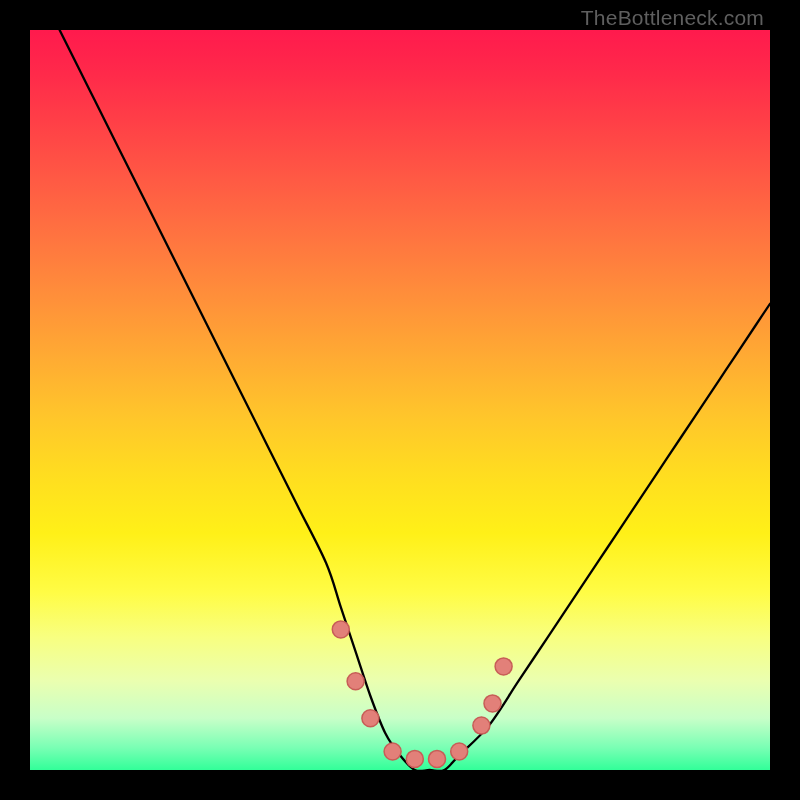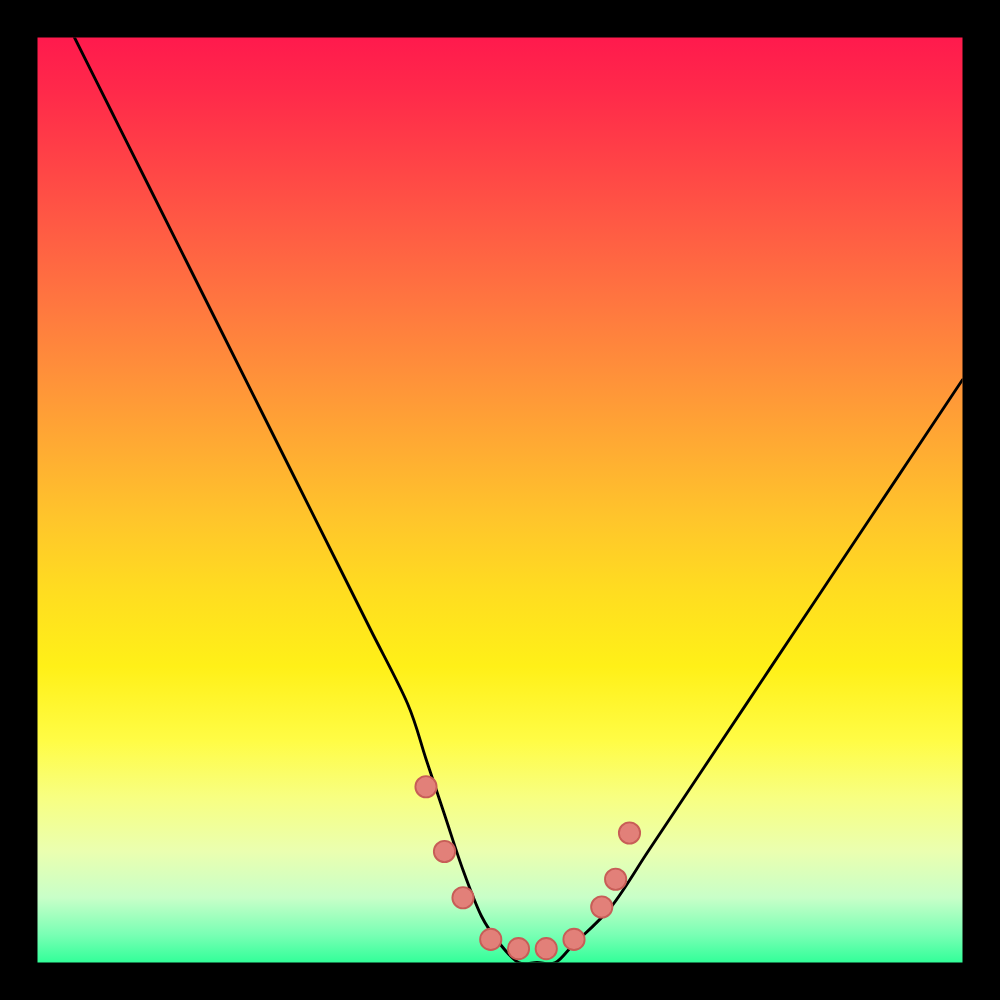--- a/index.html
+++ b/index.html
@@ -57,20 +57,21 @@
     top: 0;
     width: 740px;
     height: 740px;
   }
 </style>
 </head>
 <body>
 
 <div class="outer">
 
+  <div class="watermark">TheBottleneck.com</div>
 
   <div class="plot-area">
     <svg class="curve" viewBox="0 0 740 740" preserveAspectRatio="none">
       <path id="curve-path" fill="none" stroke="#000" stroke-width="2.3" stroke-linecap="round" stroke-linejoin="round" d="M 29.6,0 C 34.53333333333333,9.866666666666655 49.333333333333336,39.4666666666666 59.2,59.19999999999993 C 69.06666666666666,78.93333333333327 78.93333333333334,98.66666666666663 88.8,118.39999999999998 C 98.66666666666666,138.13333333333333 108.53333333333333,157.8666666666667 118.4,177.60000000000002 C 128.26666666666668,197.33333333333334 138.13333333333333,217.06666666666663 148,236.79999999999995 C 157.86666666666667,256.5333333333333 167.73333333333332,276.26666666666665 177.6,296 C 187.46666666666667,315.73333333333335 197.33333333333334,335.46666666666664 207.20000000000002,355.2 C 217.0666666666667,374.93333333333334 226.93333333333334,394.66666666666663 236.8,414.4 C 246.66666666666669,434.1333333333333 256.5333333333333,453.8666666666667 266.4,473.6 C 276.26666666666665,493.33333333333337 288.6,515.5333333333333 296,532.8 C 303.4,550.0666666666666 305.8666666666667,562.4000000000001 310.8,577.2 C 315.73333333333335,592 320.6666666666667,606.8000000000001 325.6,621.6 C 330.53333333333336,636.4 335.4666666666667,652.4333333333334 340.40000000000003,666 C 345.33333333333337,679.5666666666666 350.26666666666665,693.1333333333333 355.2,703 C 360.1333333333333,712.8666666666667 365.06666666666666,719.0333333333334 370,725.2 C 374.93333333333334,731.3666666666667 379.8666666666667,737.5333333333333 384.8,740 C 389.73333333333335,742.4666666666667 394.6666666666667,740 399.6,740 C 404.53333333333336,740 409.4666666666667,742.4666666666667 414.40000000000003,740 C 419.33333333333337,737.5333333333333 421.8,732.6 429.2,725.2 C 436.59999999999997,717.8000000000001 448.93333333333334,707.9333333333334 458.8,695.6 C 468.6666666666667,683.2666666666667 478.53333333333336,666 488.40000000000003,651.2 C 498.2666666666667,636.4000000000001 508.1333333333333,621.5999999999999 518,606.8 C 527.8666666666667,592 537.7333333333333,577.1999999999999 547.6,562.4 C 557.4666666666667,547.6 567.3333333333334,532.8 577.2,518 C 587.0666666666667,503.2 596.9333333333333,488.40000000000003 606.8,473.6 C 616.6666666666666,458.8 626.5333333333333,444 636.4,429.2 C 646.2666666666667,414.4 656.1333333333333,399.6 666,384.8 C 675.8666666666667,370 685.7333333333332,355.2 695.5999999999999,340.4 C 705.4666666666666,325.59999999999997 717.8,307.1 725.1999999999999,296 C 732.5999999999999,284.9 737.5333333333333,277.5 740,273.8"></path>
       <g id="markers">
           <circle cx="310.8" cy="599.4" r="8.5" fill="#e28079" stroke="#c75d57" stroke-width="1.5"></circle>
           <circle cx="325.6" cy="651.2" r="8.5" fill="#e28079" stroke="#c75d57" stroke-width="1.5"></circle>
           <circle cx="340.40000000000003" cy="688.2" r="8.5" fill="#e28079" stroke="#c75d57" stroke-width="1.5"></circle>
           <circle cx="362.59999999999997" cy="721.5" r="8.5" fill="#e28079" stroke="#c75d57" stroke-width="1.5"></circle>
           <circle cx="384.8" cy="728.9" r="8.5" fill="#e28079" stroke="#c75d57" stroke-width="1.5"></circle>

